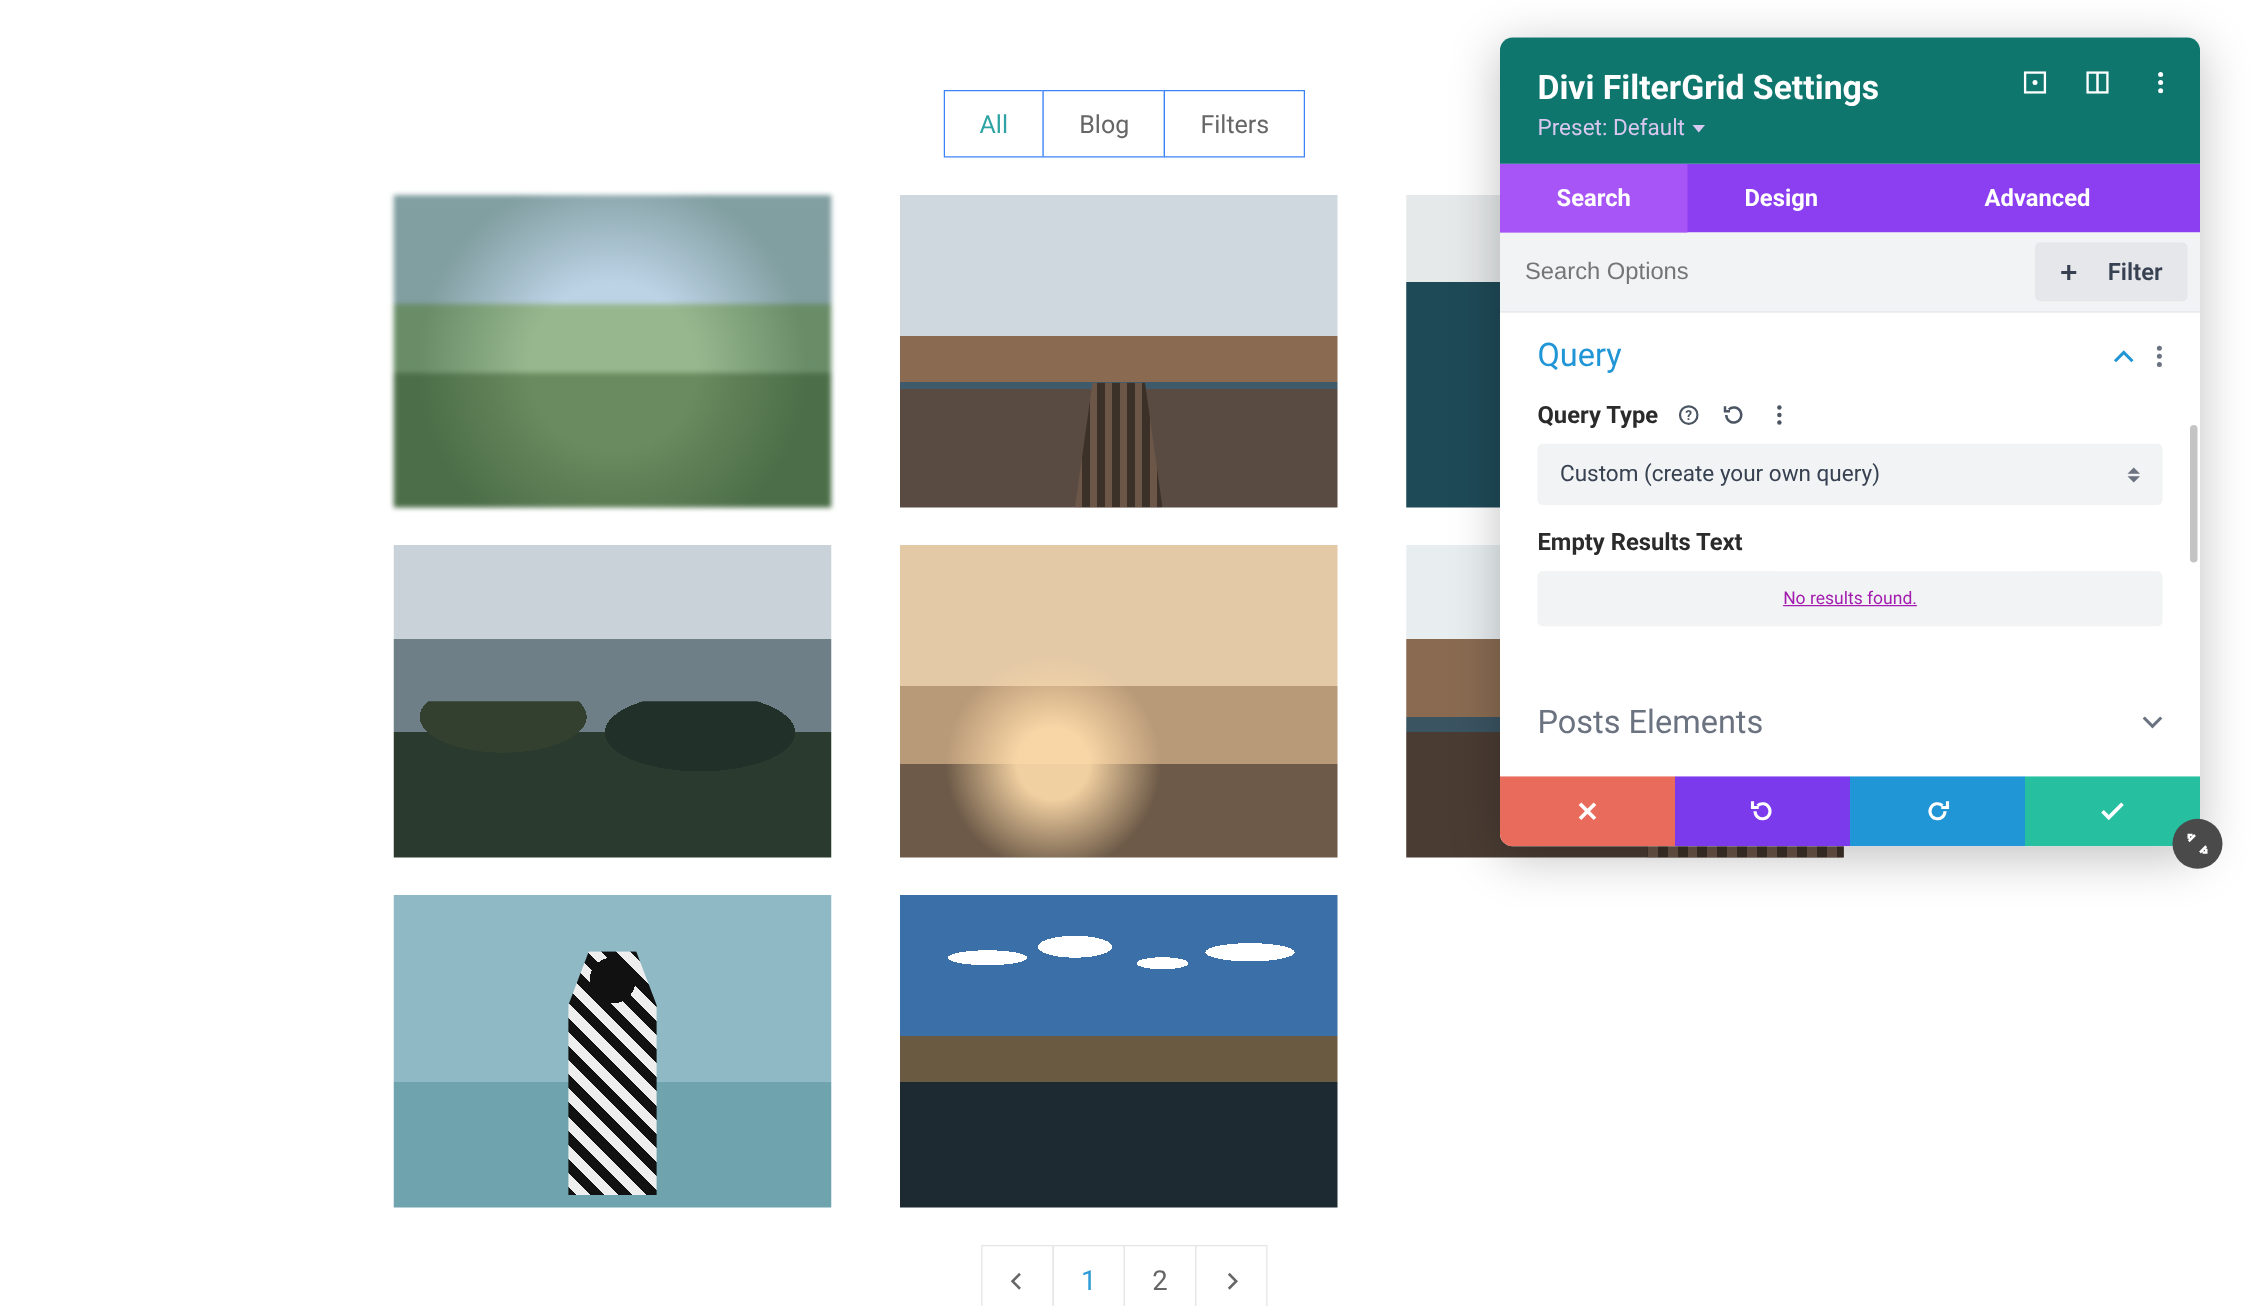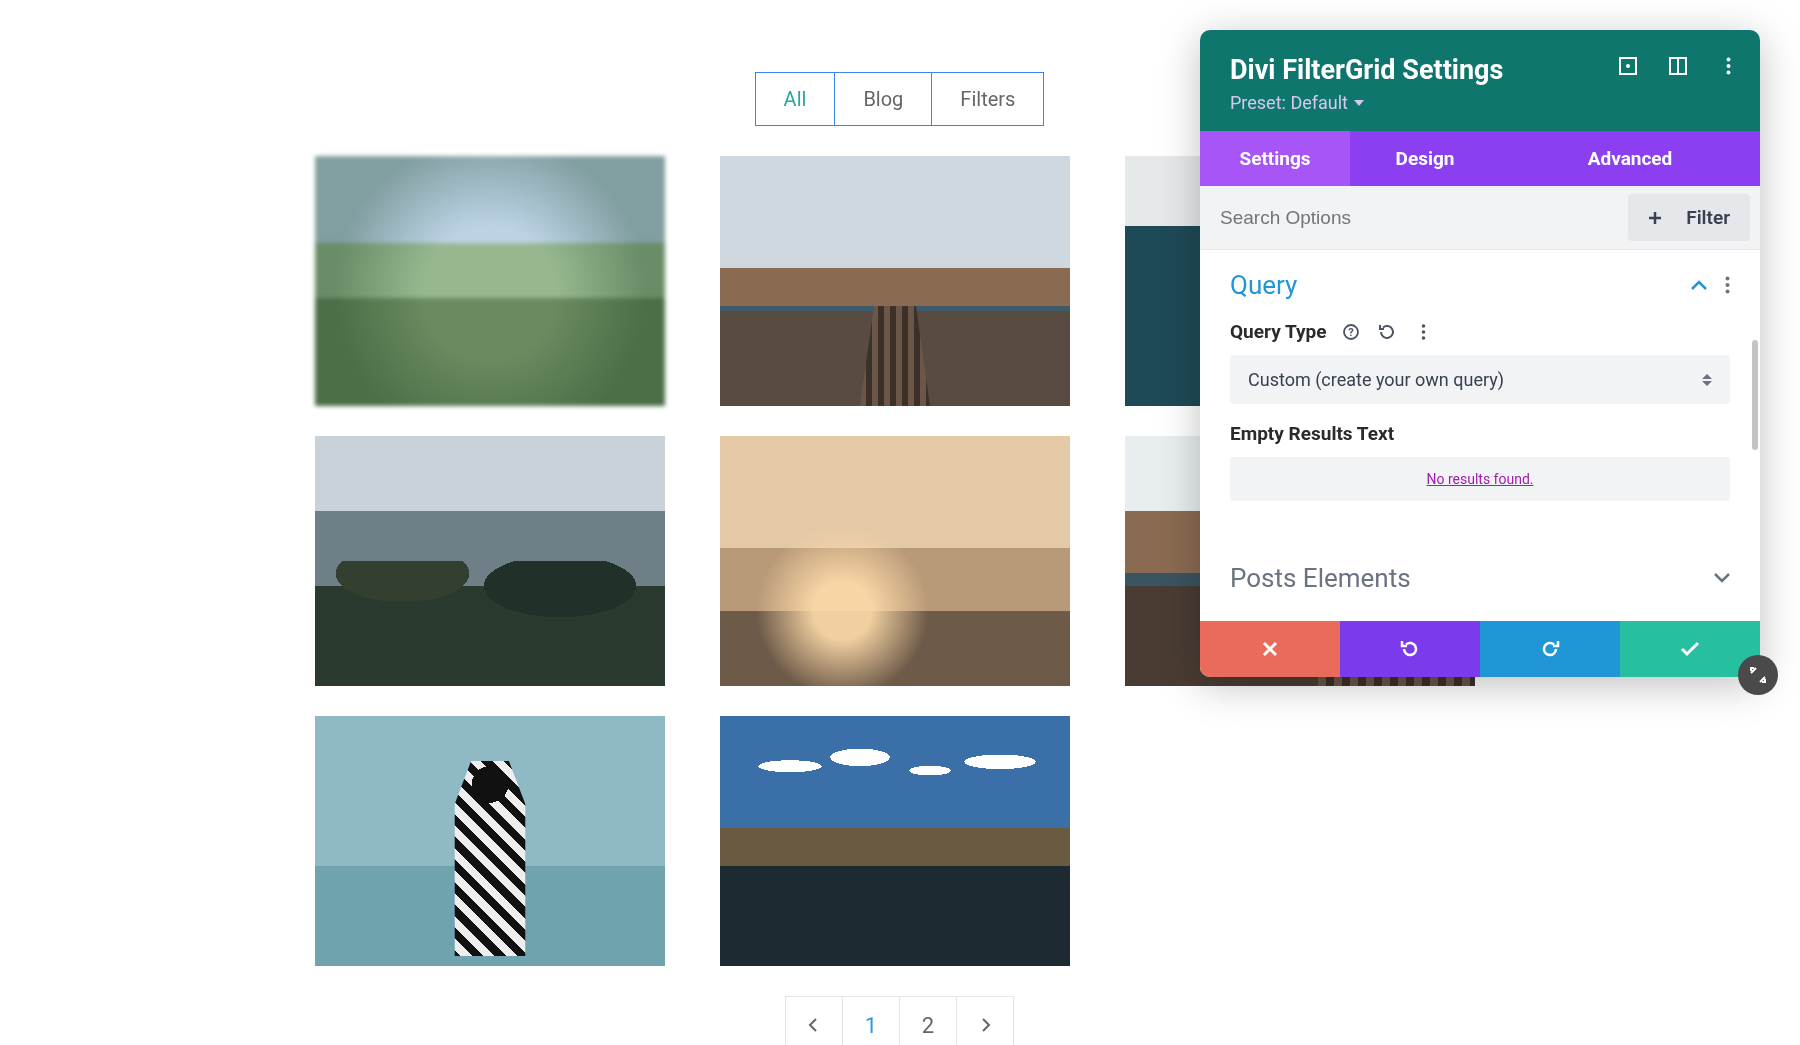--- a/index.html
+++ b/index.html
@@ -346,21 +346,21 @@
         <svg width="5" height="18" viewBox="0 0 5 18">
             <circle cx="2.5" cy="2.5" r="2" fill="#fff"></circle>
             <circle cx="2.5" cy="9" r="2" fill="#fff"></circle>
             <circle cx="2.5" cy="15.5" r="2" fill="#fff"></circle>
           </svg>
       </div>
     </div>
   </div>
 
   <div class="panel-tabs">
-    <div class="panel-tab content">Settings</div>
+    <div class="panel-tab content">Search</div>
     <div class="panel-tab design">Design</div>
     <div class="panel-tab advanced">Advanced</div>
   </div>
 
   <div class="search-row">
     <input type="text" placeholder="Search Options" style="">
     <div class="filter-btn">
       <svg width="14" height="14" viewBox="0 0 14 14">
           <path d="M7 1v12M1 7h12" stroke="#374151" stroke-width="2.5"></path>
         </svg>

